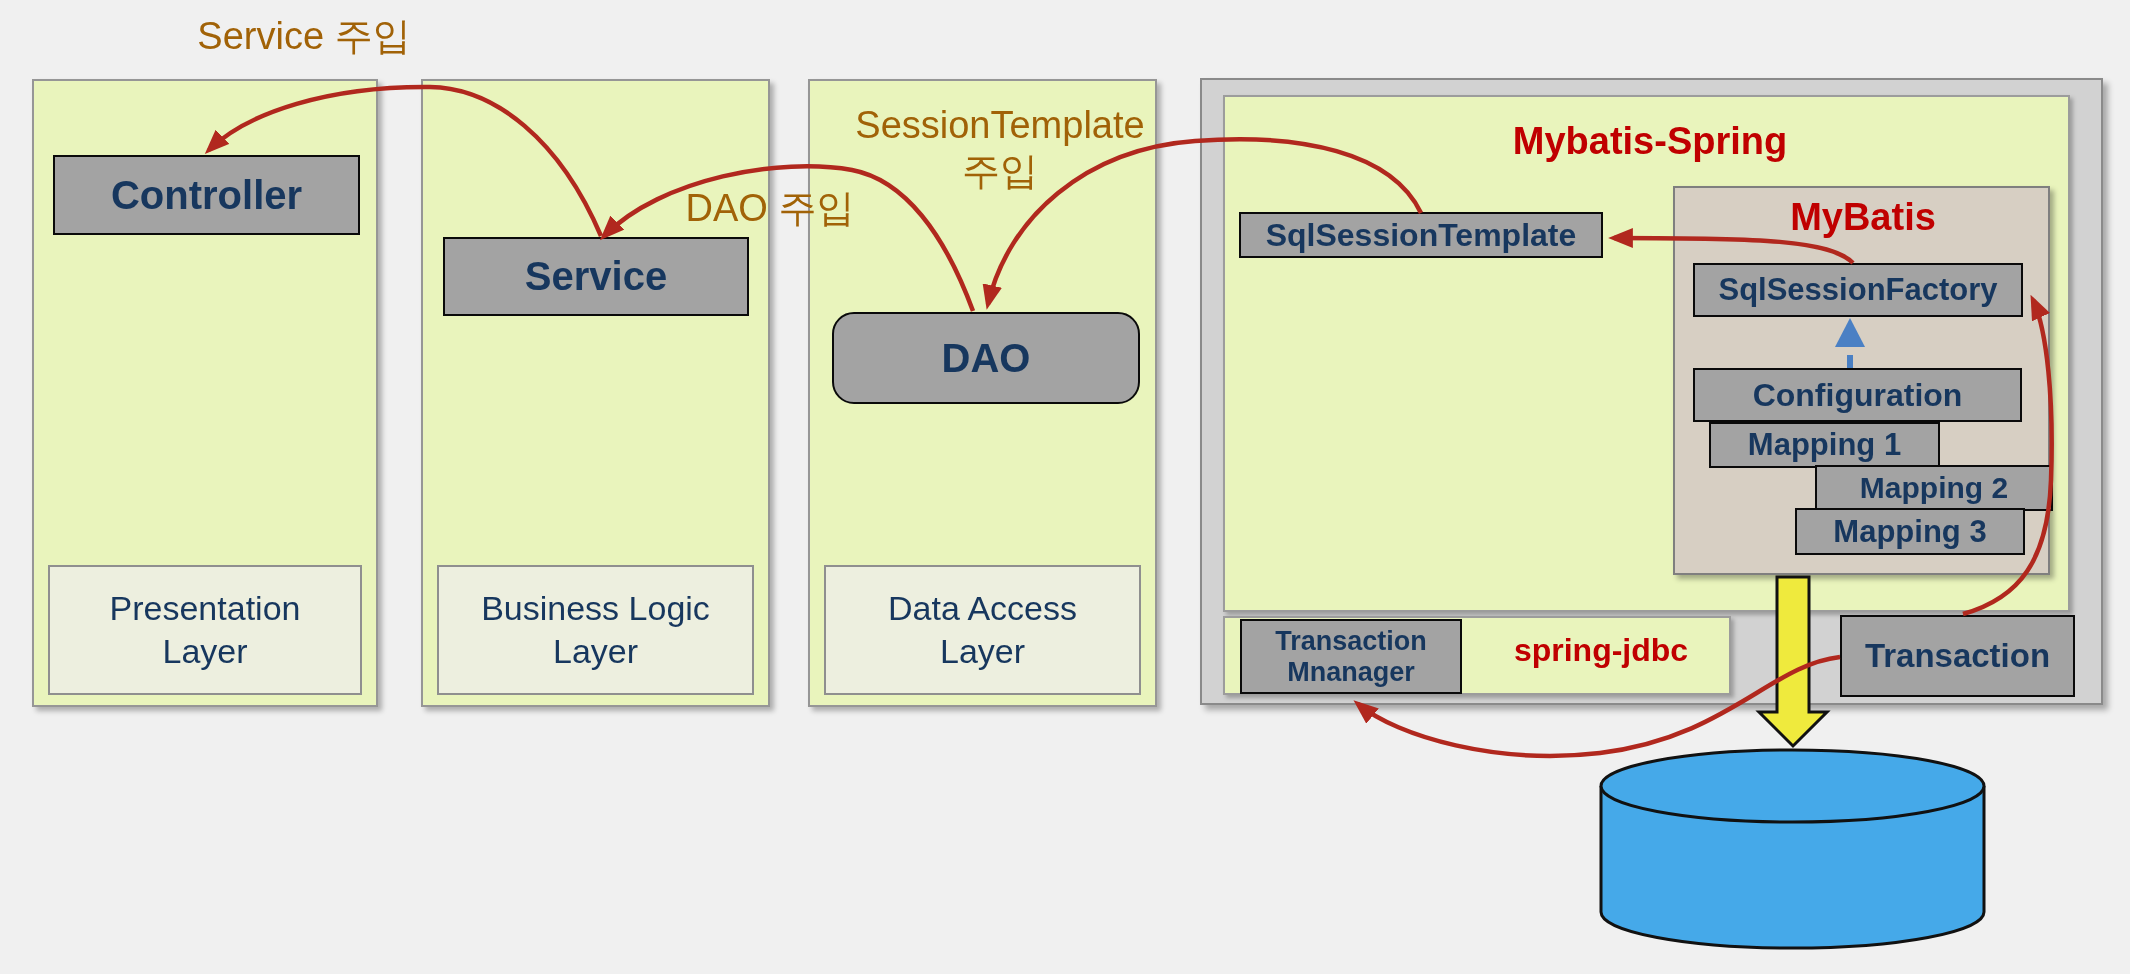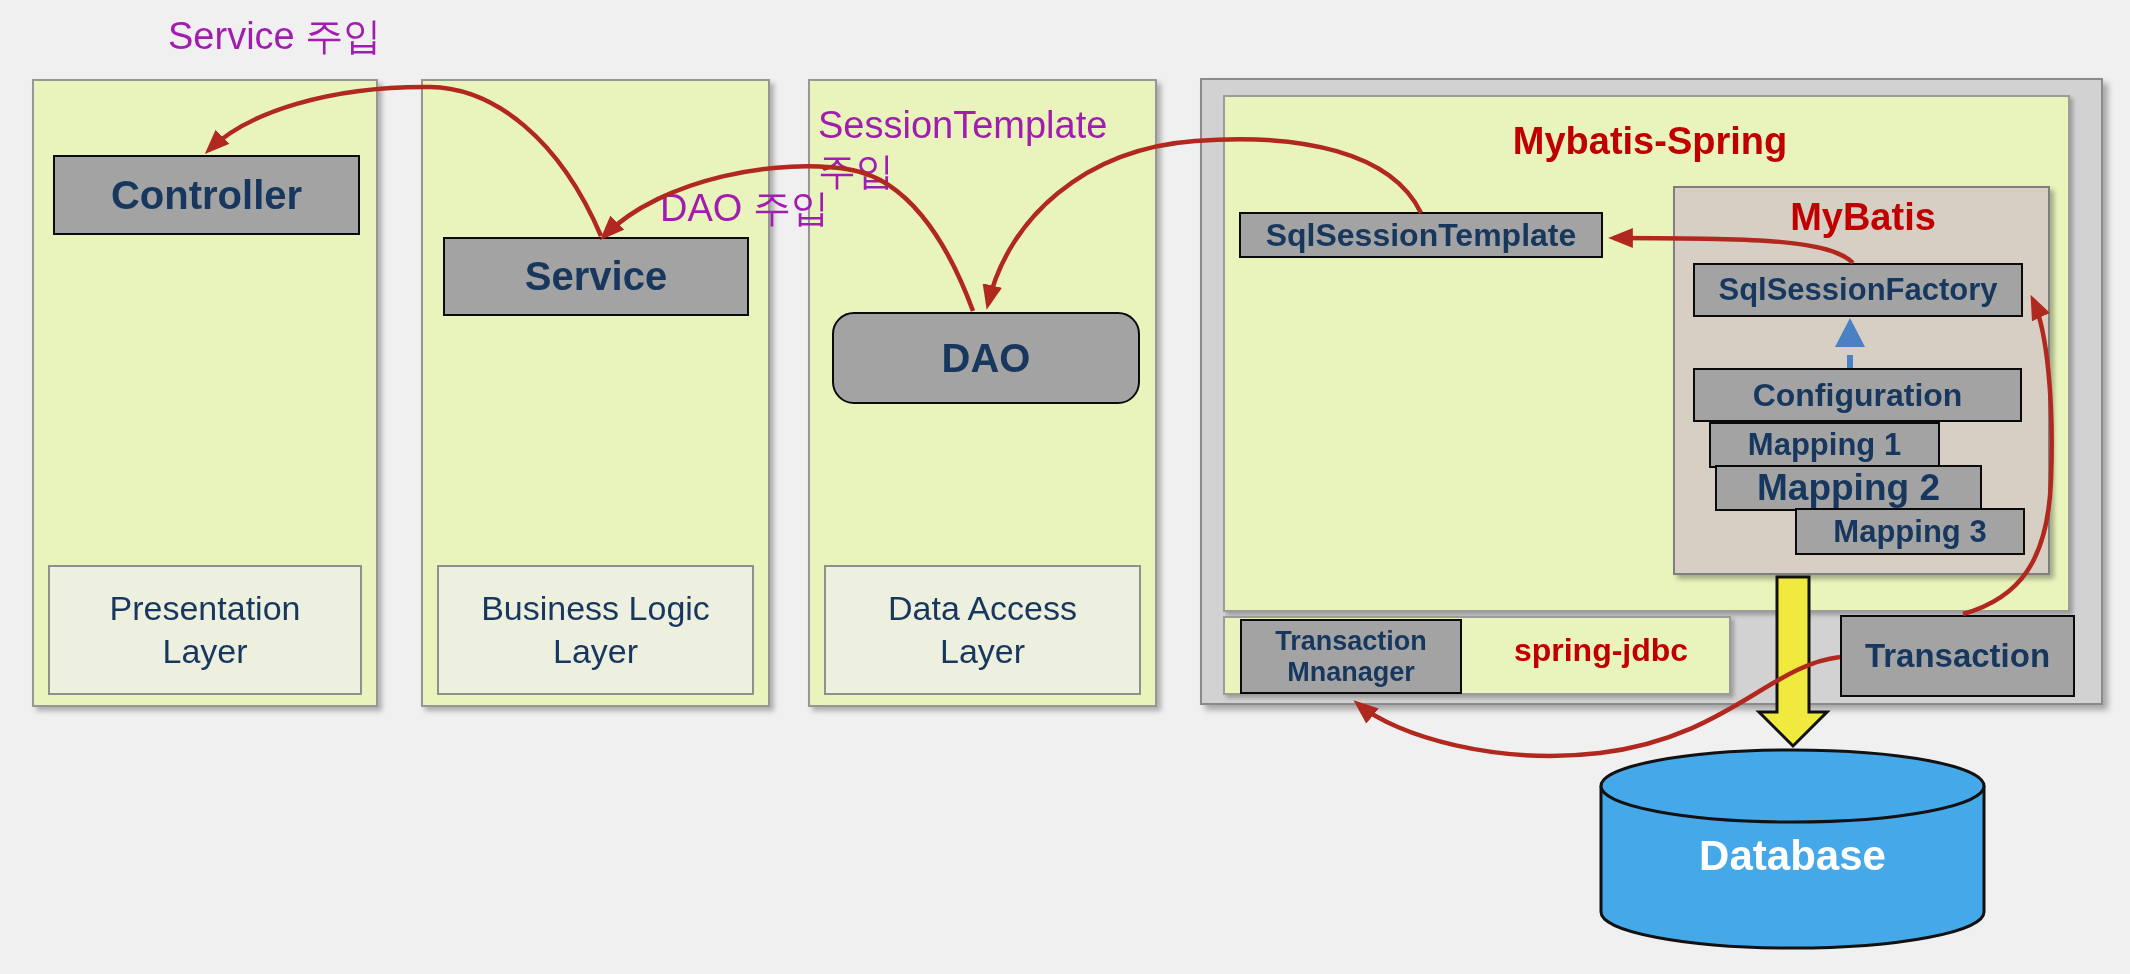--- a/index.html
+++ b/index.html
@@ -16,21 +16,21 @@
     position:absolute;left:14px;bottom:10px;right:14px;height:130px;
     background:#EDEFDF;border:2px solid #8F8F8F;box-sizing:border-box;
     display:flex;flex-direction:column;align-items:center;justify-content:center;
     color:#17375E;font-size:34px;line-height:1.26;font-weight:400;text-align:center;
   }
   .comp{
     position:absolute;background:#a3a3a3;border:2px solid #0a0a0a;box-sizing:border-box;
     display:flex;align-items:center;justify-content:center;
     color:#17375E;font-weight:bold;
   }
-  .klabel{position:absolute;color:#a21caf;font-size:38px;font-weight:400;line-height:1.2;}
+  .klabel{position:absolute;color:#a16207;font-size:38px;font-weight:400;text-align:center;line-height:1.2;}
   .red-title{position:absolute;color:#C00000;font-weight:bold;text-align:center;}
   .gray-container{
     position:absolute;left:1200px;top:78px;width:903px;height:627px;
     background:#D2D2D2;border:2px solid #8A8A8A;box-sizing:border-box;
     box-shadow:5px 5px 6px rgba(0,0,0,.3);
   }
   .green-panel{
     position:absolute;left:1223px;top:95px;width:847px;height:517px;
     background:#E9F4BC;border:2px solid #9C9C9C;box-sizing:border-box;
     box-shadow:3px 3px 4px rgba(0,0,0,.25);
@@ -102,21 +102,21 @@
     <span>SqlSessionFactory</span>
   </div>
 
   <div class="comp" style="left:1693px;top:368px;width:329px;height:54px;font-size:32px;">
     <span>Configuration</span>
   </div>
 
   <div class="comp" style="left:1709px;top:422px;width:231px;height:46px;font-size:31px;">
     <span>Mapping 1</span>
   </div>
-  <div class="comp" style="left:1715px;top:465px;width:267px;height:46px;font-size:37px;">
+  <div class="comp" style="left:1815px;top:465px;width:238px;height:46px;font-size:30px;">
     <span>Mapping 2</span>
   </div>
   <div class="comp" style="left:1795px;top:508px;width:230px;height:47px;font-size:31px;">
     <span>Mapping 3</span>
   </div>
 
   <div class="jdbc-strip"></div>
   <div class="comp" style="left:1240px;top:619px;width:222px;height:75px;font-size:27px;flex-direction:column;line-height:1.12;align-items:center;">
     <span>Transaction</span>
     <span>Mnanager</span>
@@ -161,15 +161,14 @@
 
     <path d="M1421,213 C1392,152 1300,133 1195,141 C1085,149 1008,218 988,304" fill="none" stroke="#B1281E" stroke-width="4.5" marker-end="url(#ah)"></path>
 
     <path d="M1853,263 C1830,240 1760,238 1614,238" fill="none" stroke="#B1281E" stroke-width="4.5" marker-end="url(#ah)"></path>
 
     <path d="M1963,614 C2020,598 2048,560 2051,480 C2054,400 2047,330 2033,300" fill="none" stroke="#B1281E" stroke-width="4.5" marker-end="url(#ah)"></path>
 
     <path d="M1840,657 C1770,665 1728,737 1600,753 C1498,765 1398,737 1358,704" fill="none" stroke="#B1281E" stroke-width="4.5" marker-end="url(#ah)"></path>
   </svg>
 
-  <div class="db-label">Database</div>
 
 </div>
 
 </body></html>

